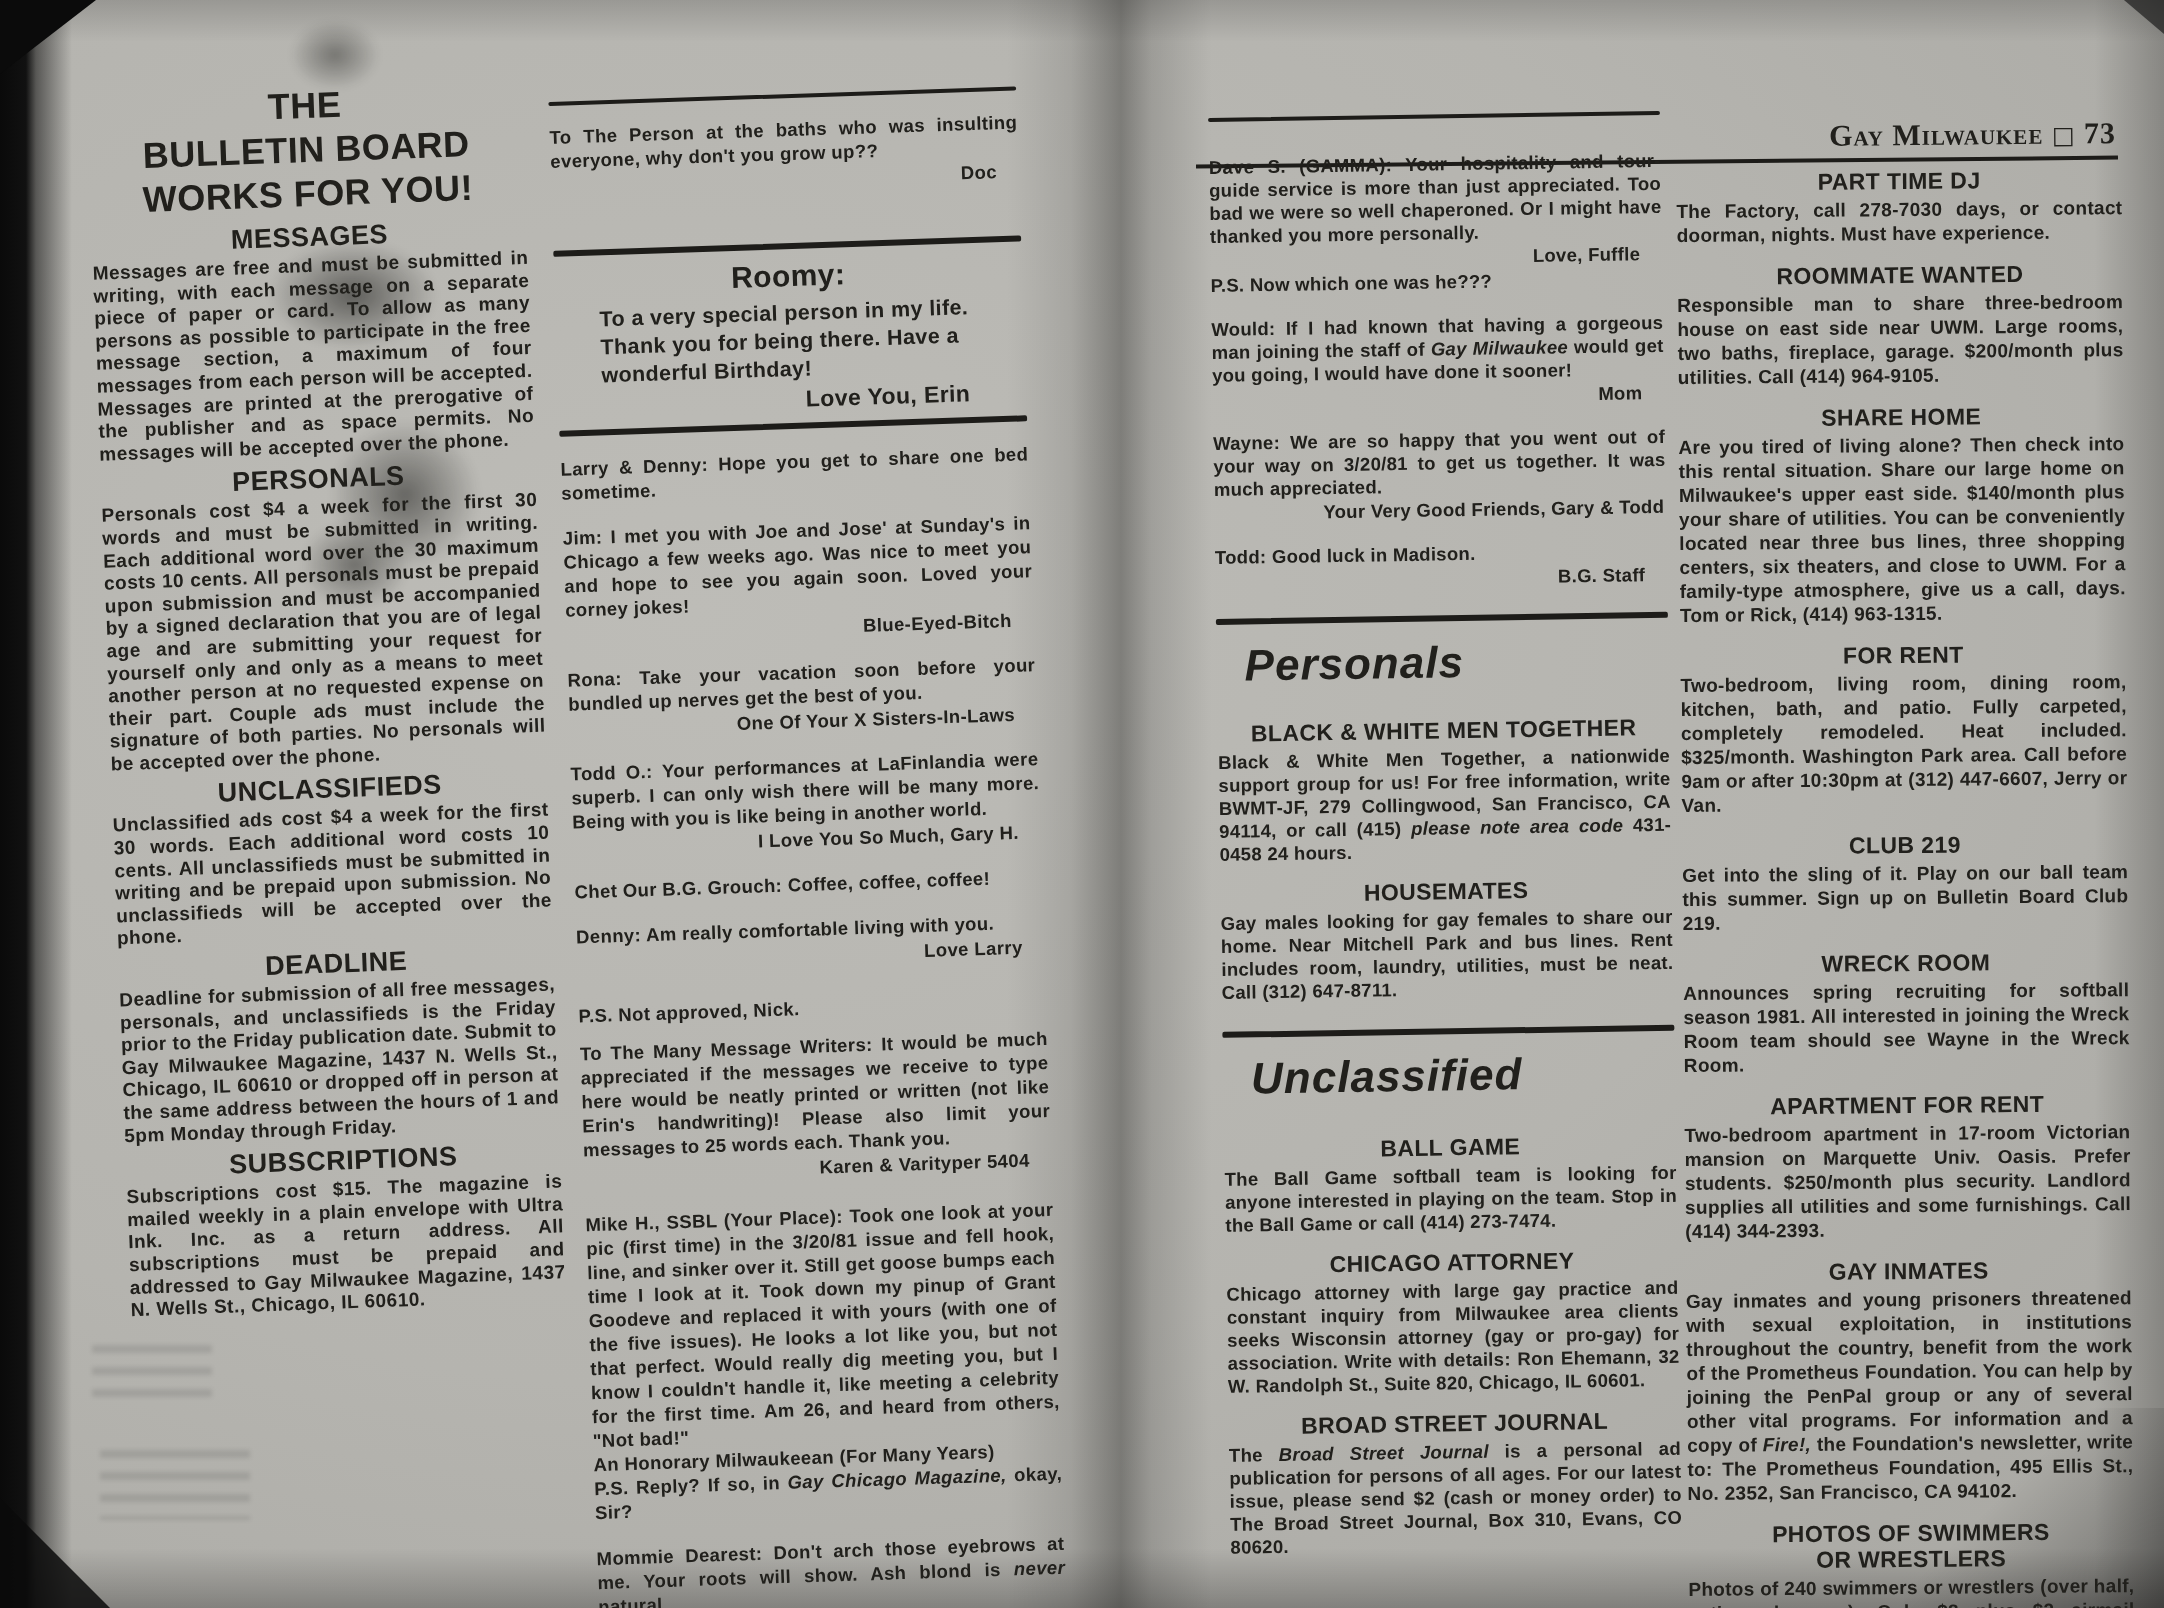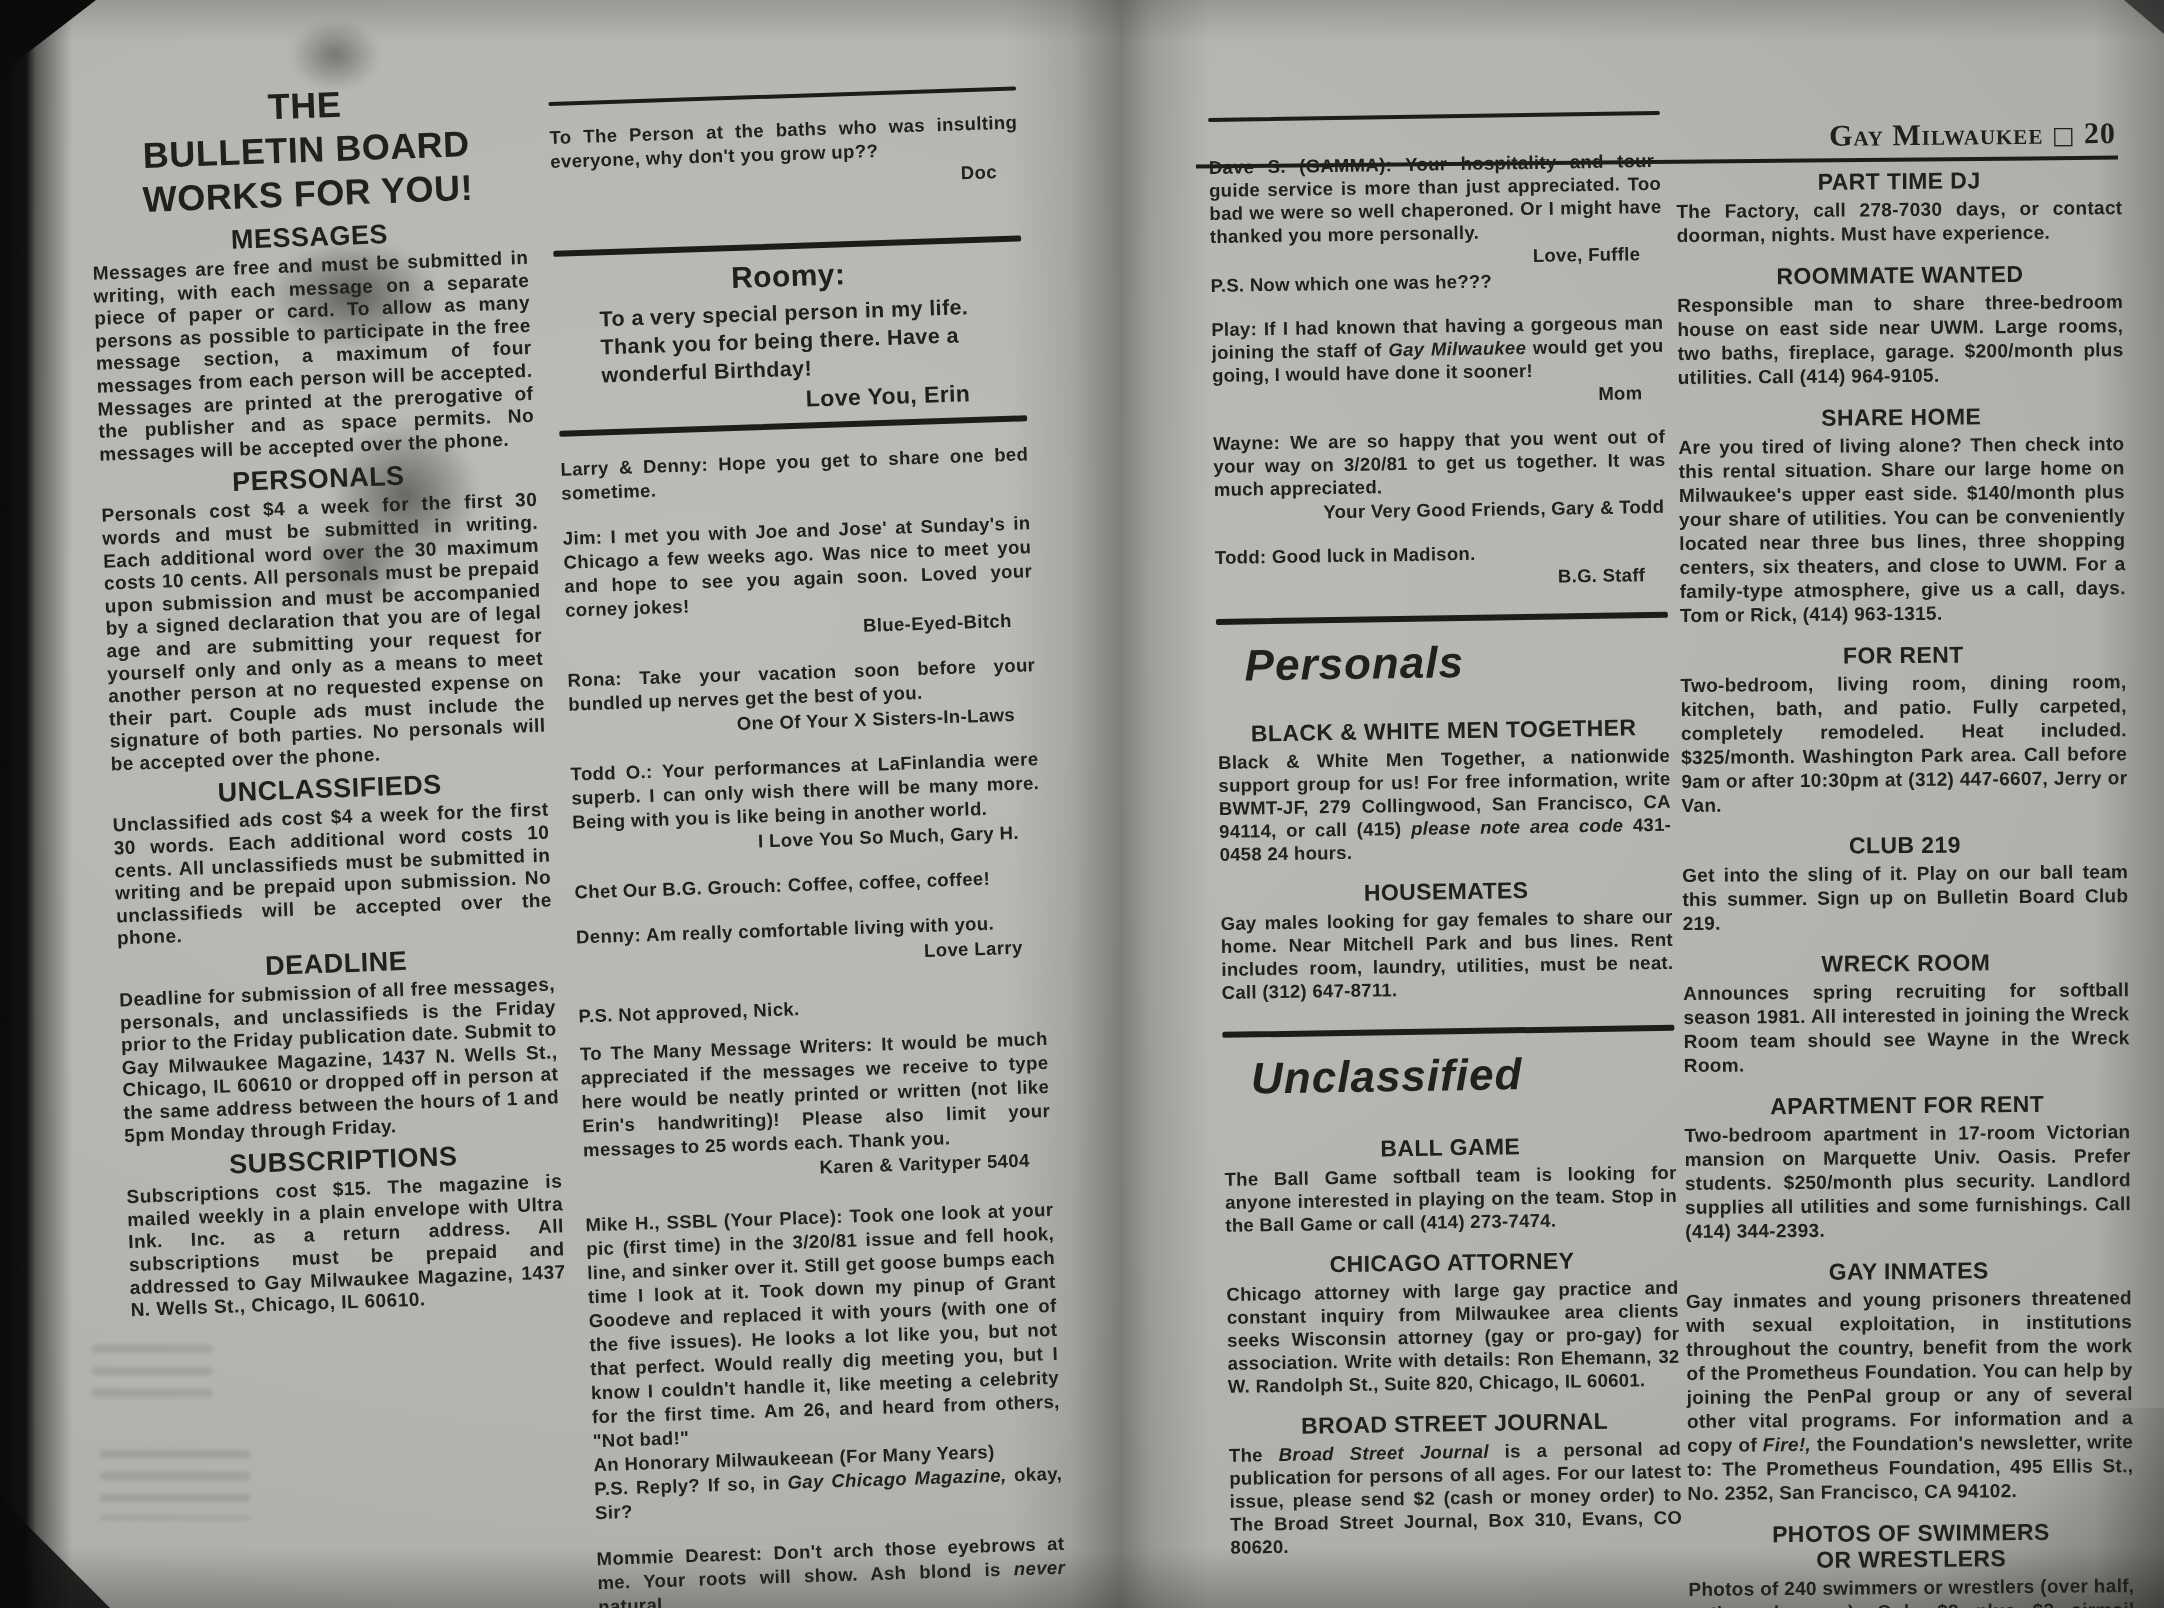--- a/index.html
+++ b/index.html
@@ -138,33 +138,33 @@
     <p>An Honorary Milwaukeean (For Many Years)</p>
     <p class="just"><span>P.S. Reply? If so, in </span><i>Gay Chicago Magazine,</i><span> okay, Sir?</span></p>
 
     <p class="just" style="margin-top:22px;"><b>Mommie Dearest:</b> <span>Don't arch those eyebrows at me. Your roots will show. Ash blond is </span><i>never</i><span> natural.</span></p>
     <span class="sig">Love You So It Hurts, Christina</span>
   </div>
 
   <div class="maghead">
     <span>Gay Milwaukee</span>
     <span style="font-family:'DejaVu Sans',sans-serif;font-size:24px;">□</span>
-    <span>20</span>
+    <span>73</span>
   </div>
   <div class="headrule"></div>
 
   <div class="col col3">
     <div class="rule"></div>
 
     <p class="just" style="margin-top:34px;"><b>Dave S. (GAMMA):</b> <span>Your hospitality and tour-guide service is more than just appreciated. Too bad we were so well chaperoned. Or I might have thanked you more personally.</span></p>
     <span class="sig">Love, Fuffle</span>
 
     <p class="just" style="margin-top:2px;"><b>P.S.</b> <span>Now which one was he???</span></p>
 
-    <p class="just msg"><b>Play:</b> <span>If I had known that having a gorgeous man joining the staff of </span><i>Gay Milwaukee</i><span> would get you going, I would have done it sooner!</span></p>
+    <p class="just msg"><b>Would:</b> <span>If I had known that having a gorgeous man joining the staff of </span><i>Gay Milwaukee</i><span> would get you going, I would have done it sooner!</span></p>
     <span class="sig">Mom</span>
 
     <p class="just msg"><b>Wayne:</b> <span>We are so happy that you went out of your way on 3/20/81 to get us together. It was much appreciated.</span></p>
     <span class="sig" style="padding-right:2px;">Your Very Good Friends, Gary &amp; Todd</span>
 
     <p class="just msg"><b>Todd:</b> <span>Good luck in Madison.</span></p>
     <span class="sig">B.G. Staff</span>
 
     <div class="rule thick" style="margin-top:26px;"></div>
     <div class="bigital">Personals</div>

